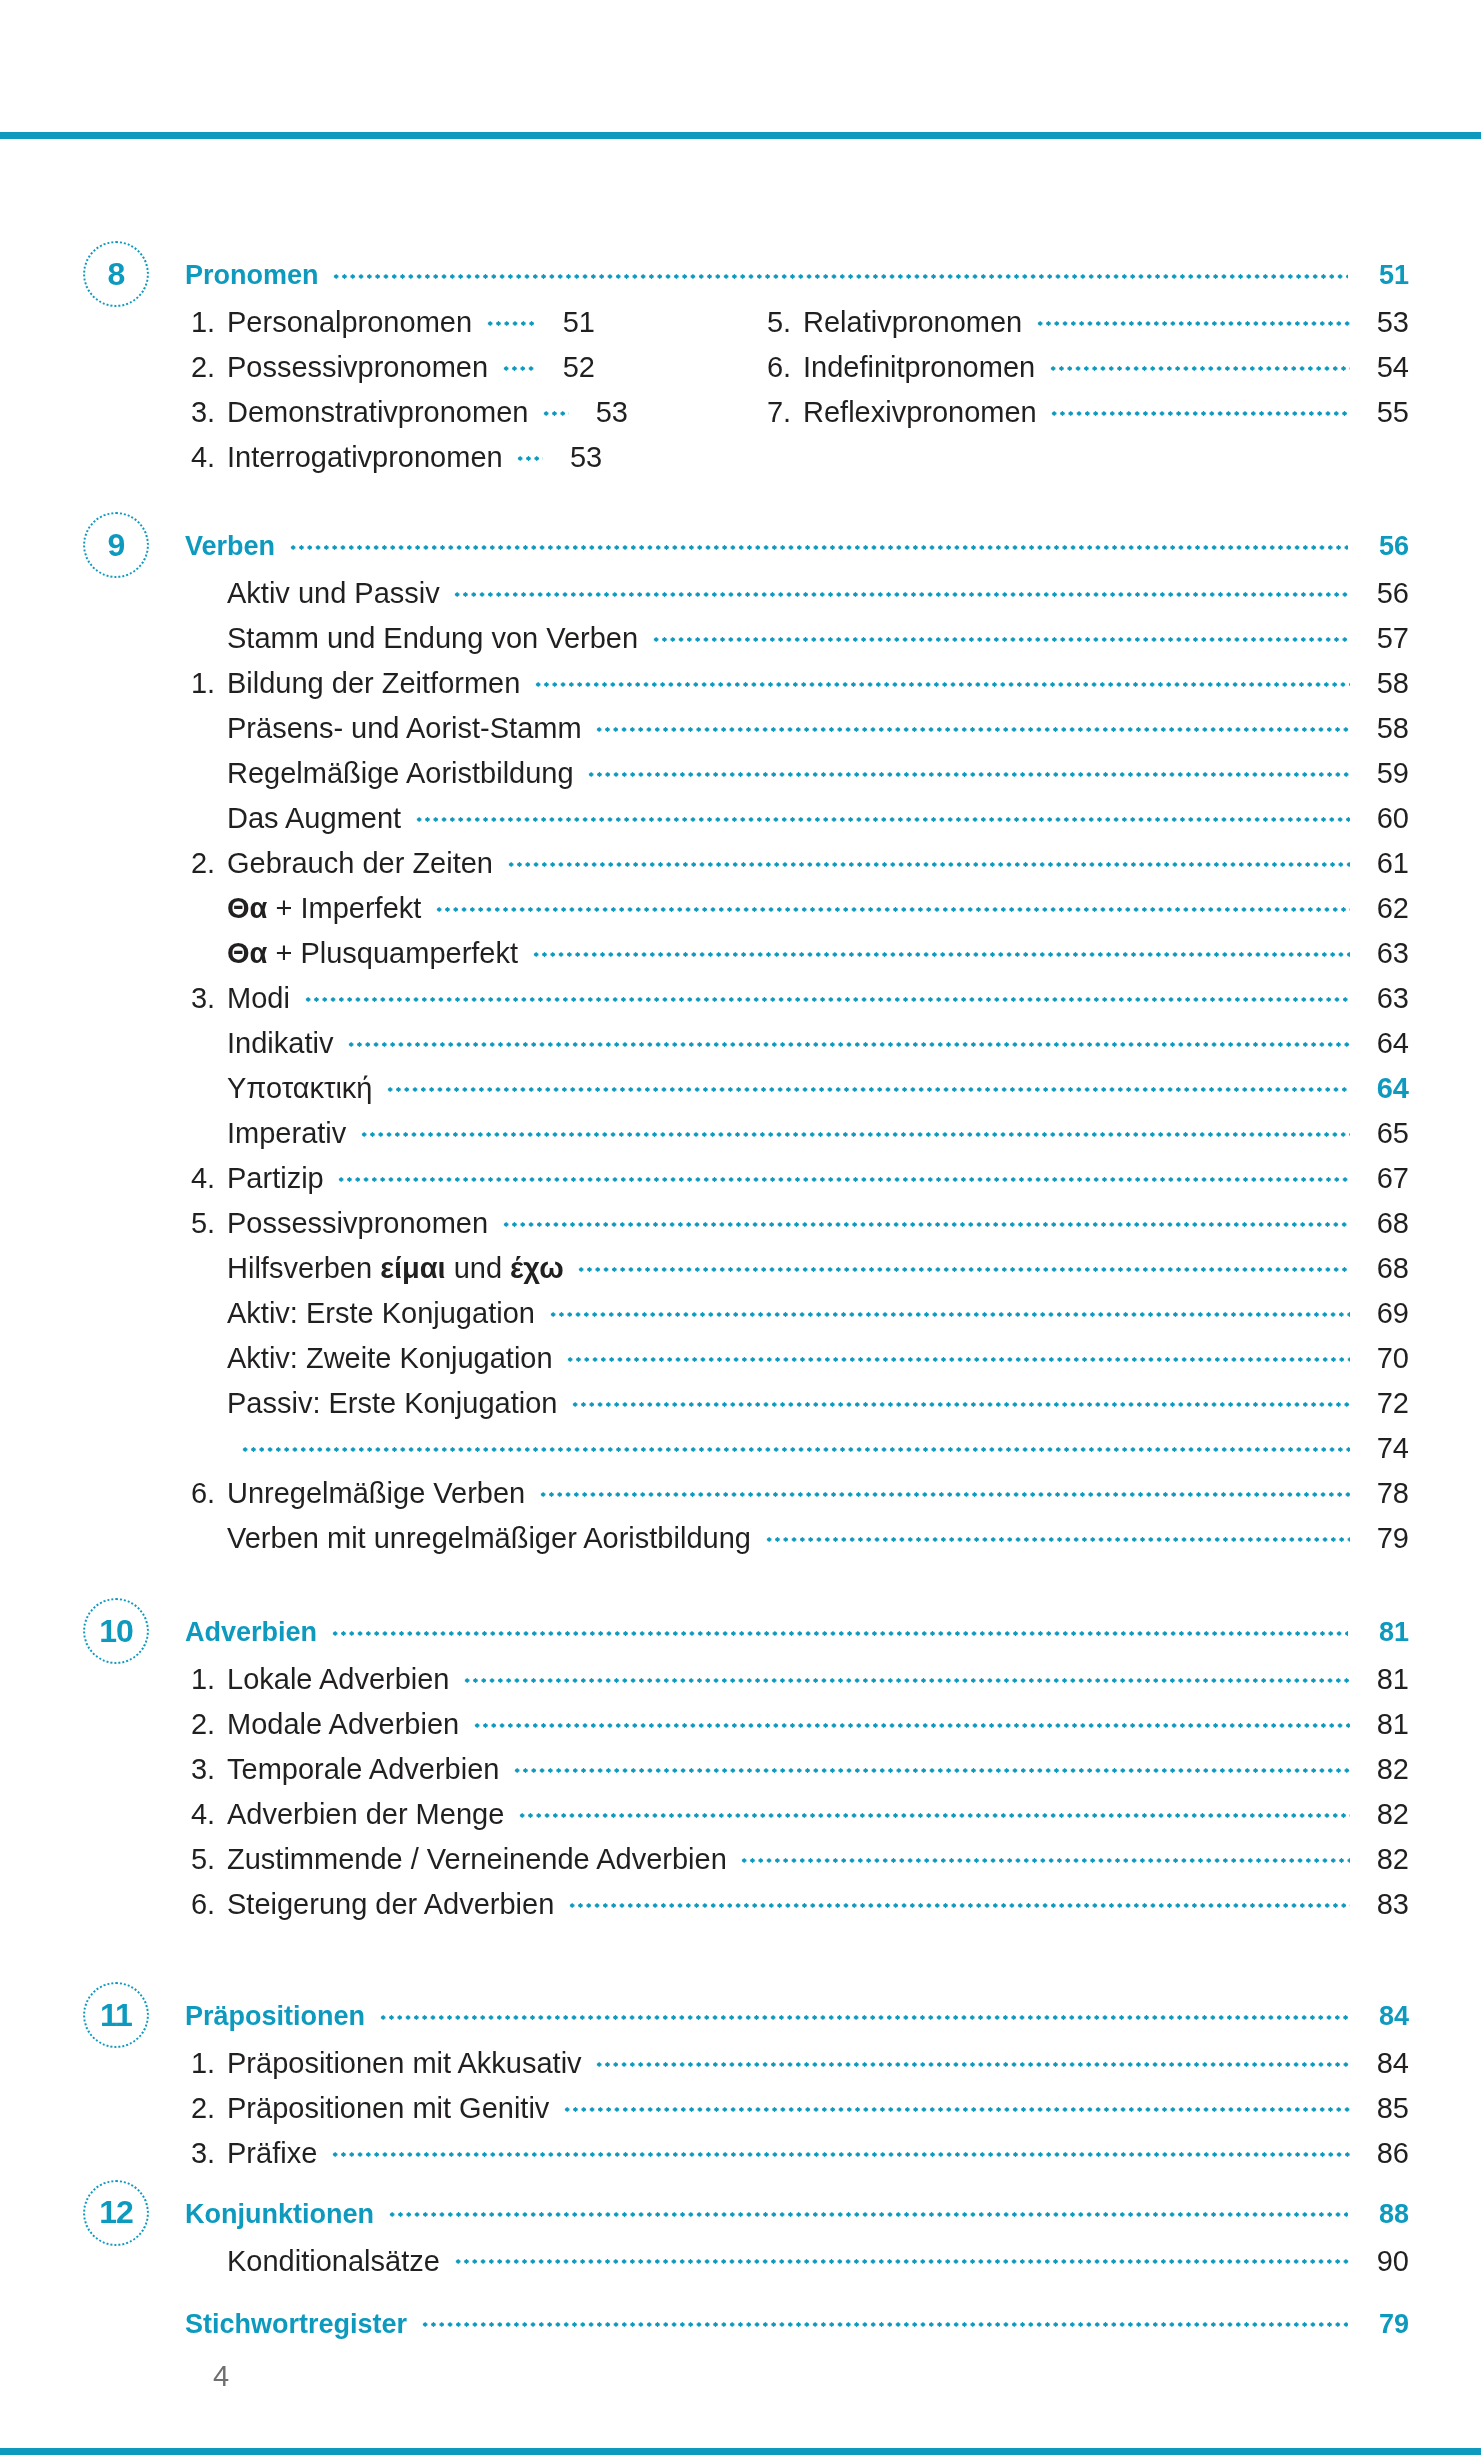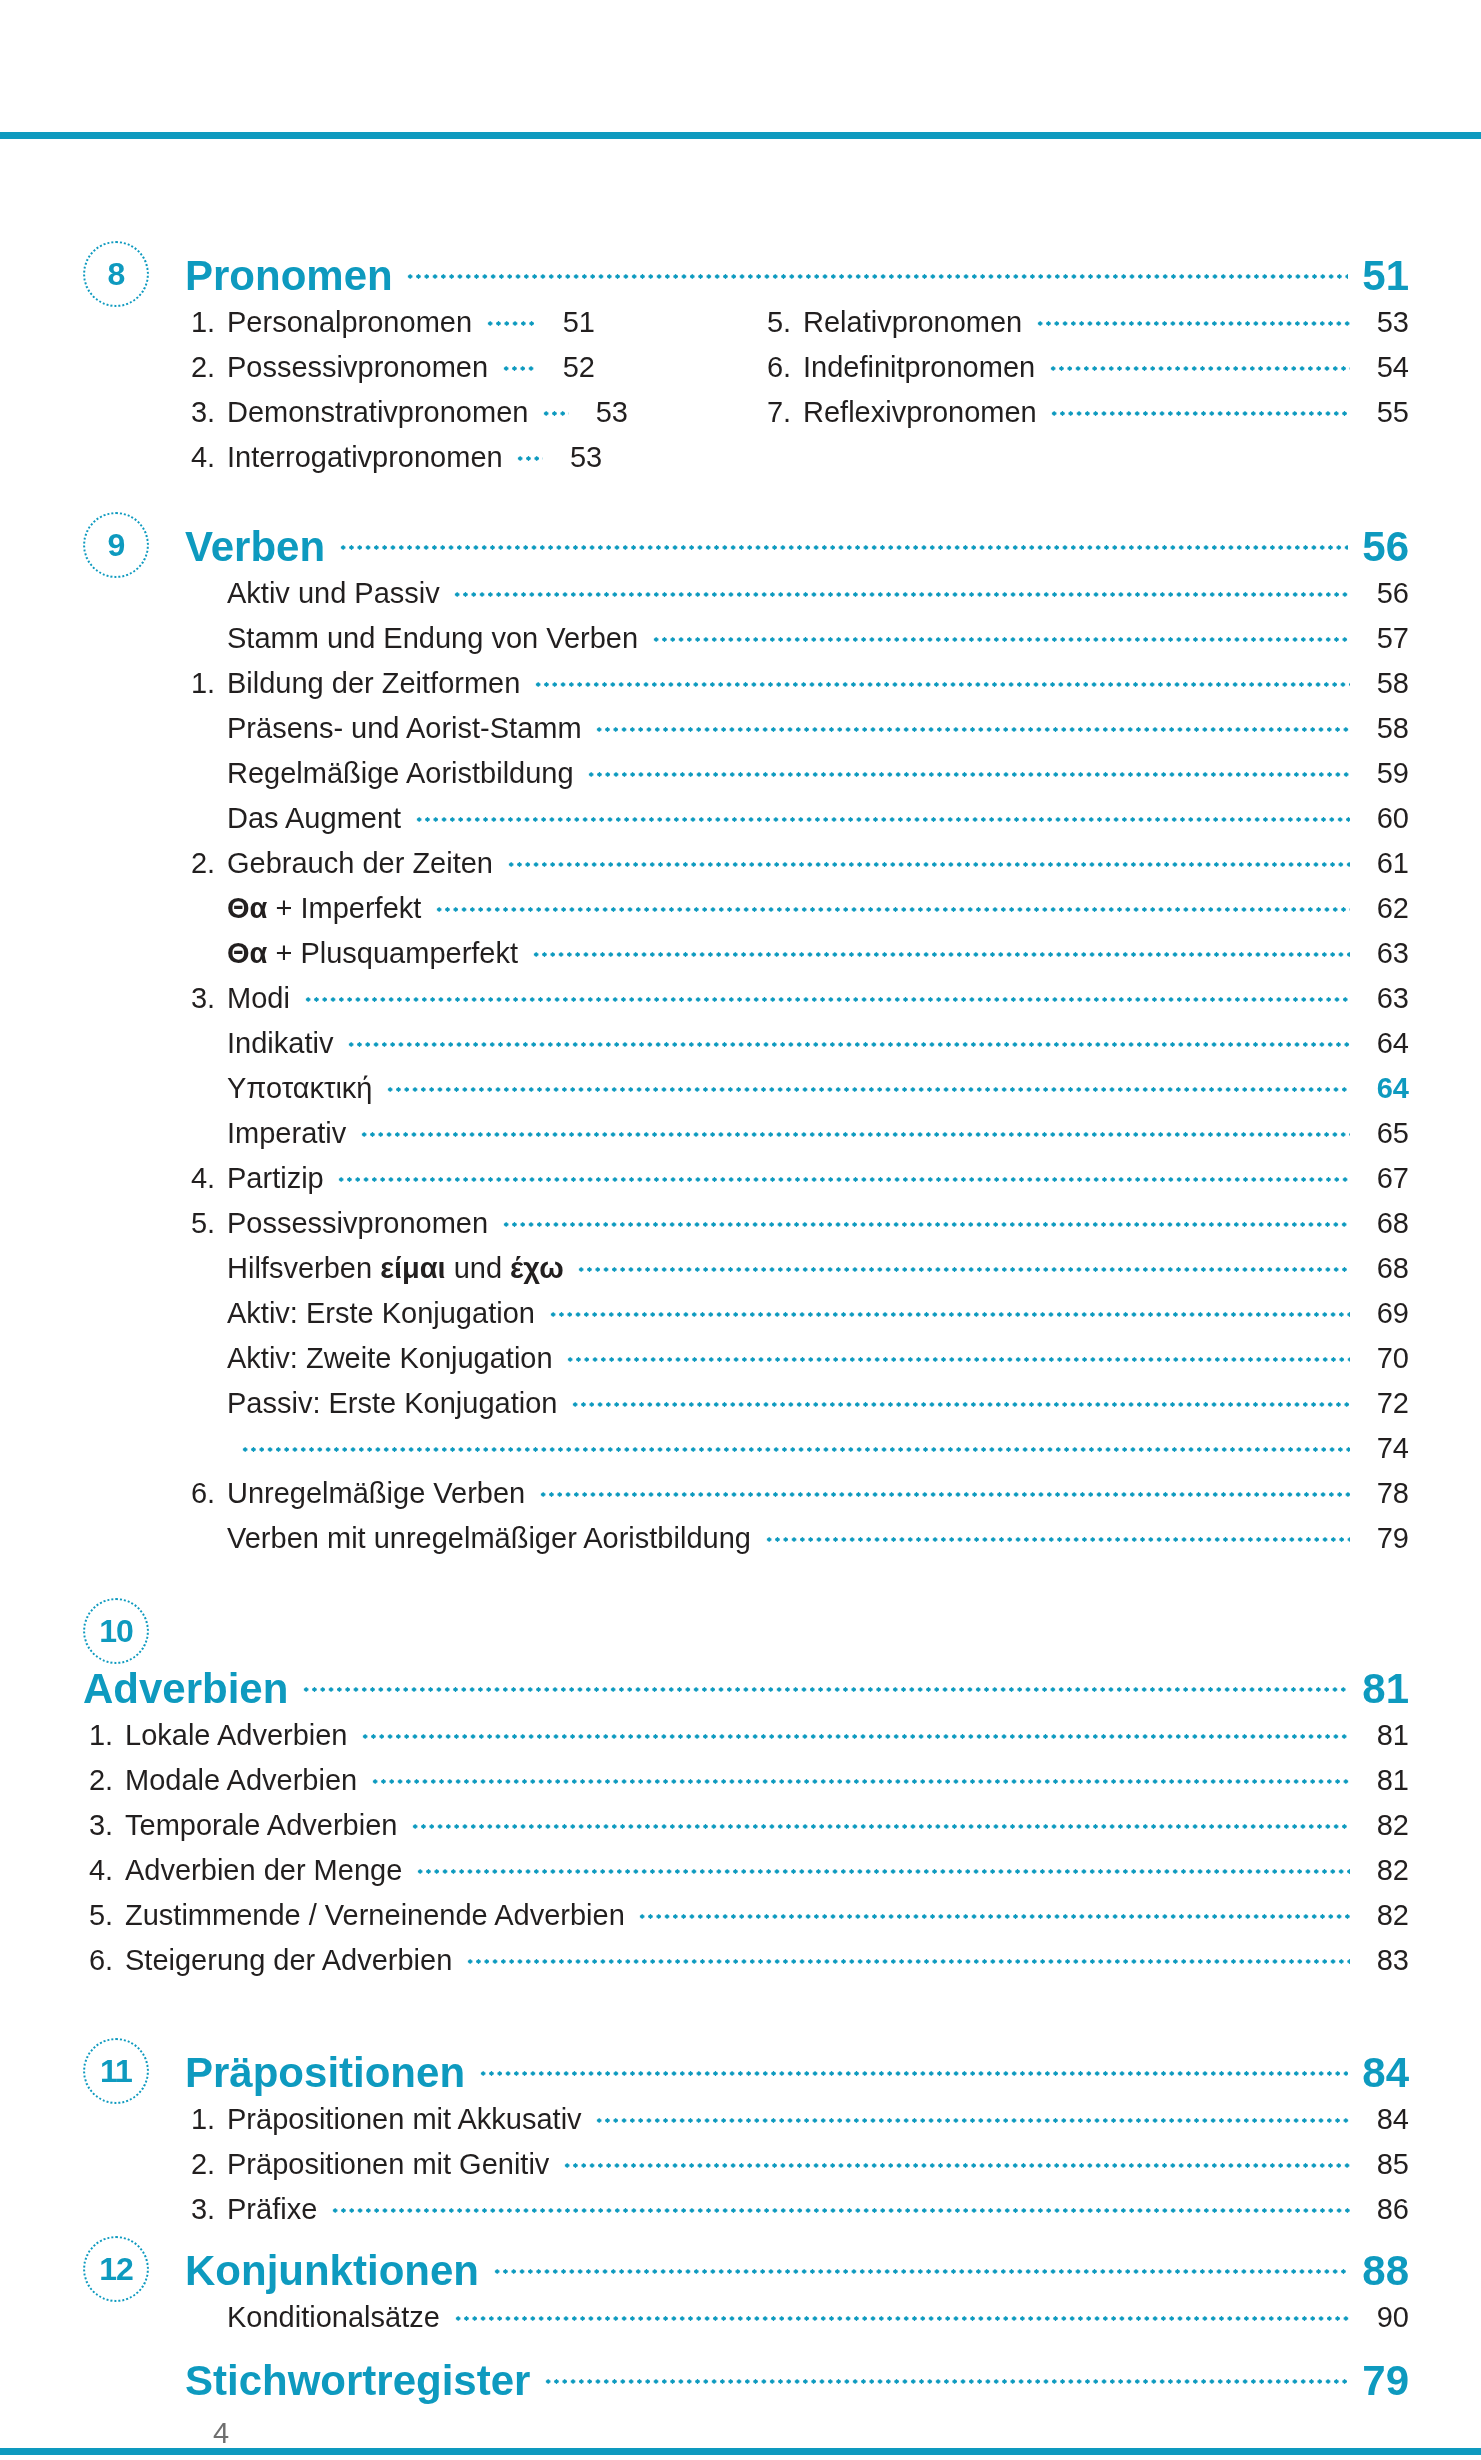--- a/index.html
+++ b/index.html
@@ -8,32 +8,32 @@
     width:1481px;height:2461px;position:relative;overflow:hidden;background:#ffffff;
     font-family:"Liberation Sans","DejaVu Sans",sans-serif;color:var(--ink);
   }
   .rule{position:absolute;left:0;width:100%;height:6.8px;background:var(--accent);}
   .rule.top{top:132px;}
   .rule.bottom{bottom:5.9px;}
   .content{position:absolute;top:138px;left:0;right:0;padding:0 72px 0 83px;display:flow-root;}
   .section{display:flex;}
   #sections .section:nth-child(1){margin-top:113px;}
   #sections .section:nth-child(2){margin-top:42px;}
-  #sections .section:nth-child(3){margin-top:47px;flex-direction:column;}
+  #sections .section:nth-child(3){margin-top:47px;}
   #sections .section:nth-child(4){margin-top:65px;}
   #sections .section:nth-child(5){margin-top:13.7px;}
   #sections .section:nth-child(6){margin-top:16px;}
   .badge-col{width:102px;flex:none;}
   .badge{
     width:62px;height:62px;margin-top:-9.8px;border:2.9px dotted var(--accent);border-radius:50%;
     display:flex;align-items:center;justify-content:center;
     color:var(--accent);font-weight:700;font-size:32px;letter-spacing:-1px;
   }
   .section-body{flex:1 1 auto;min-width:0;}
-  .sec-header{display:flex;align-items:flex-start;font-size:42px;line-height:49px;font-weight:700;color:var(--accent);}
+  .sec-header{display:flex;align-items:flex-start;font-size:27px;line-height:49px;font-weight:700;color:var(--accent);}
   .sec-title{white-space:nowrap;}
   .sec-page{min-width:51px;text-align:right;flex:none;}
   .toc-row{display:flex;align-items:baseline;font-size:29px;line-height:45px;}
   .row-num{width:42px;flex:none;padding-left:5.9px;box-sizing:border-box;}
   .row-label{white-space:nowrap;}
   .row-label .b{font-weight:700;}
   .row-page{min-width:49px;text-align:right;flex:none;}
   .row-page.accent{color:var(--accent);font-weight:700;}
   .leader{
     flex:1 1 auto;min-width:27px;align-self:stretch;margin:0 9.8px 0 13.7px;

